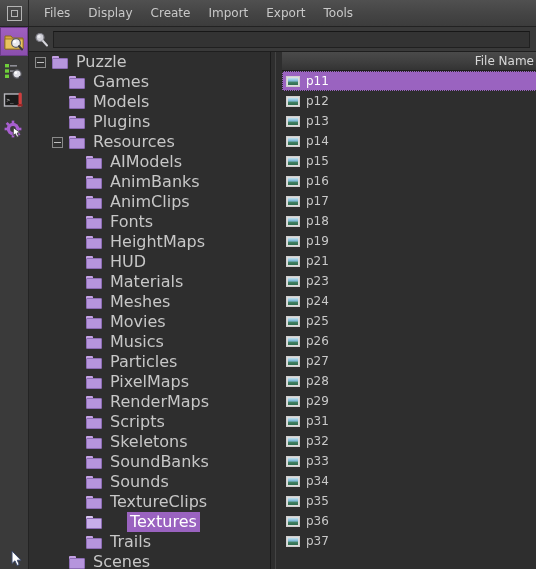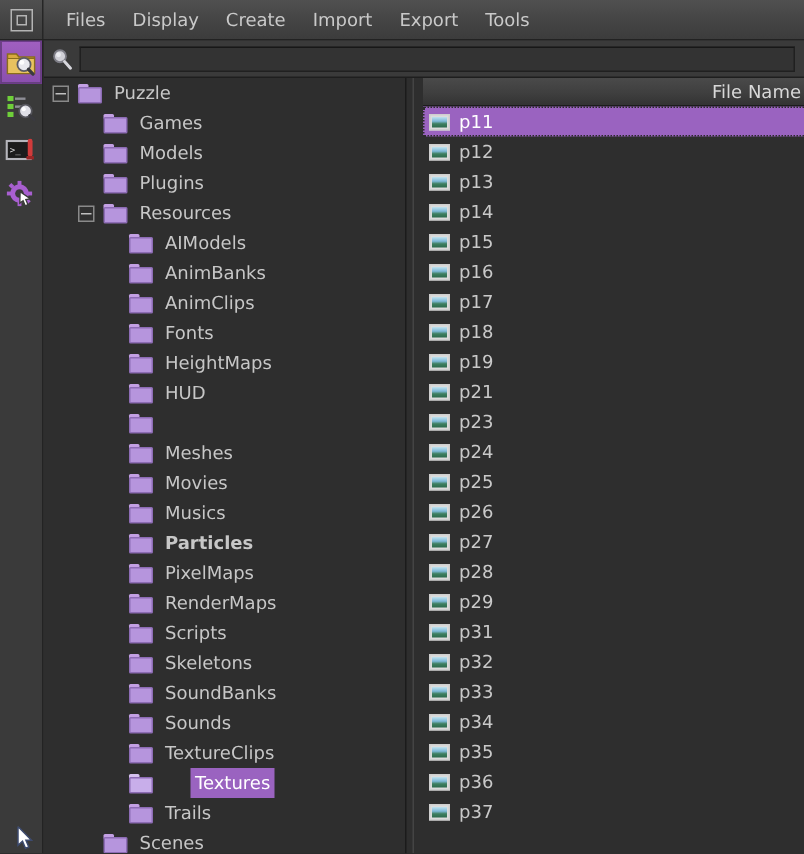--- a/index.html
+++ b/index.html
@@ -52,21 +52,21 @@
     position:relative;flex:0 0 auto;}
   .twisty::before{content:"";position:absolute;left:1px;top:4px;width:7px;height:1px;background:#c0c0c0;}
   .twisty-spacer{width:11px;height:11px;flex:0 0 auto;}
   .folder{width:16px;height:13px;flex:0 0 auto;margin:0 5px 0 6px;position:relative;}
   .folder .tab{position:absolute;left:0;top:0;width:7px;height:3px;background:#c3a0e4;
     border-radius:1px 1px 0 0;}
   .folder .body{position:absolute;left:0;top:2px;width:16px;height:11px;background:#b695dd;
     border:1px solid #8d6cb5;box-sizing:border-box;border-radius:1px;}
   .folder.open .body{background:#c8aeea;}
   .folder.open .tab{background:#d6c2f0;}
-  .tree-label{color:#c7c7c7;font-size:12px;padding:0 3px;}
+  .tree-label{color:#c7c7c7;font-size:16px;padding:0 3px;}
   .tree-row.selected .tree-label{background:#9a63c0;color:#ffffff;margin-left:20px;}
 
   
   .splitter{position:absolute;left:270px;top:52px;width:6px;height:517px;background:#2e2e2e;
     border-left:1px solid #1b1b1b;border-right:1px solid #444;box-sizing:border-box;}
 
   
   .filepanel{position:absolute;left:282px;top:52px;width:260px;height:517px;
     background:#2e2e2e;overflow:hidden;}
   .file-header{height:19px;line-height:19px;
@@ -255,20 +255,21 @@
             <span class="body"></span>
           </span>
           <span class="tree-label">HUD</span>
         </div>
         <div class="tree-row" style="padding-left: 40px;">
           <span class="twisty-spacer"></span>
           <span class="folder">
             <span class="tab"></span>
             <span class="body"></span>
           </span>
+          <span class="tree-label">Materials</span>
         </div>
         <div class="tree-row" style="padding-left: 40px;">
           <span class="twisty-spacer"></span>
           <span class="folder">
             <span class="tab"></span>
             <span class="body"></span>
           </span>
           <span class="tree-label">Meshes</span>
         </div>
         <div class="tree-row" style="padding-left: 40px;">
@@ -280,21 +281,21 @@
           <span class="tree-label">Movies</span>
         </div>
         <div class="tree-row" style="padding-left: 40px;">
           <span class="twisty-spacer"></span>
           <span class="folder">
             <span class="tab"></span>
             <span class="body"></span>
           </span>
           <span class="tree-label">Musics</span>
         </div>
-        <div class="tree-row" style="padding-left: 40px; font-weight: bold;">
+        <div class="tree-row" style="padding-left: 40px;">
           <span class="twisty-spacer"></span>
           <span class="folder">
             <span class="tab"></span>
             <span class="body"></span>
           </span>
           <span class="tree-label">Particles</span>
         </div>
         <div class="tree-row" style="padding-left: 40px;">
           <span class="twisty-spacer"></span>
           <span class="folder">

